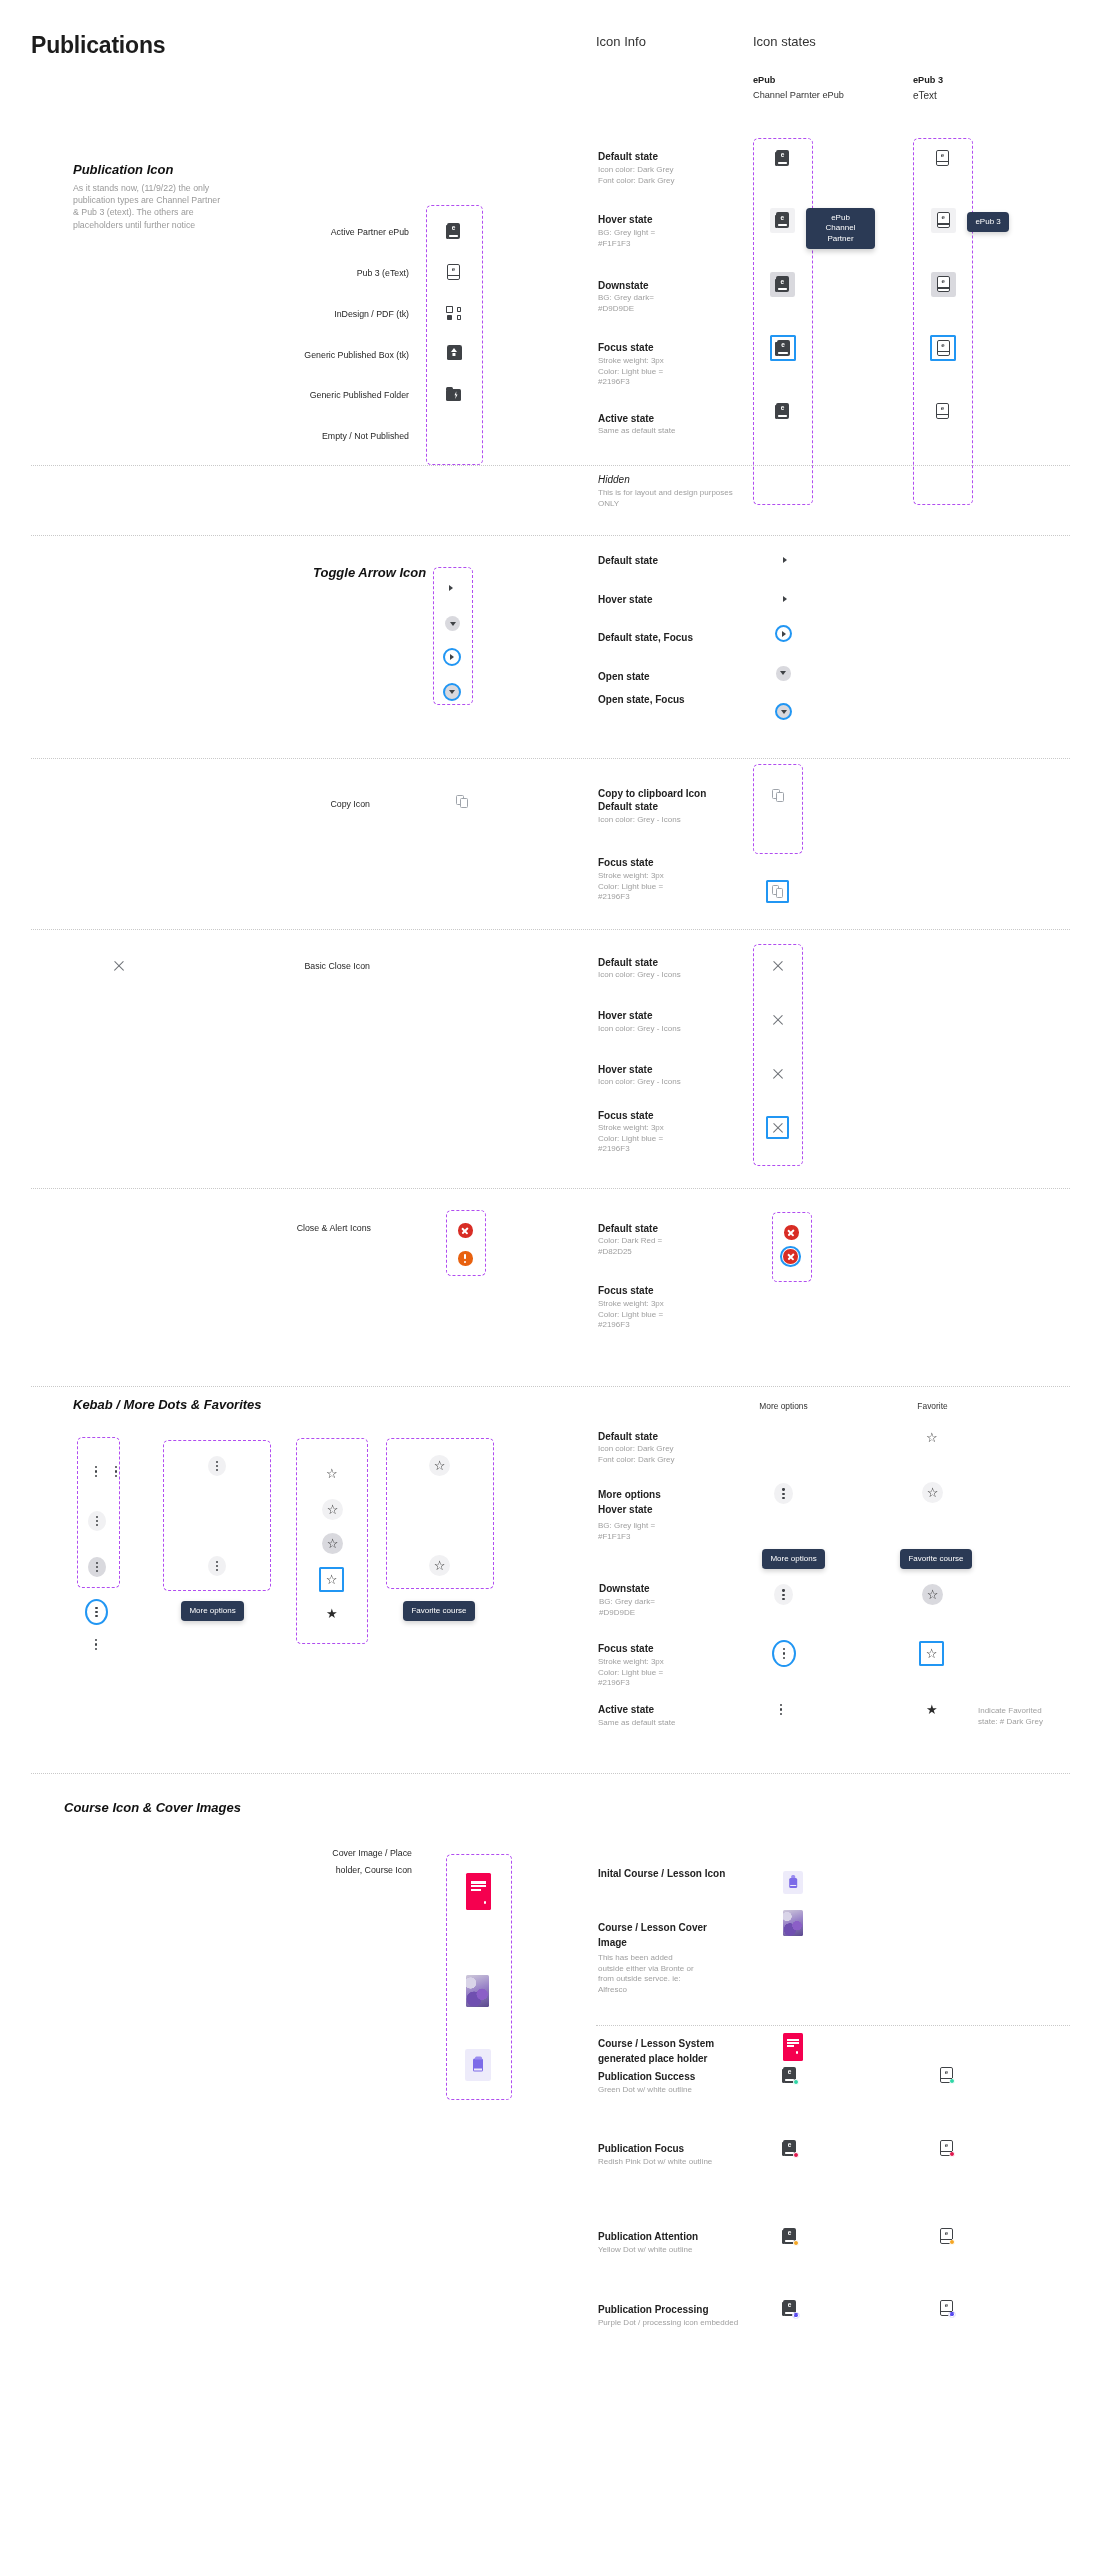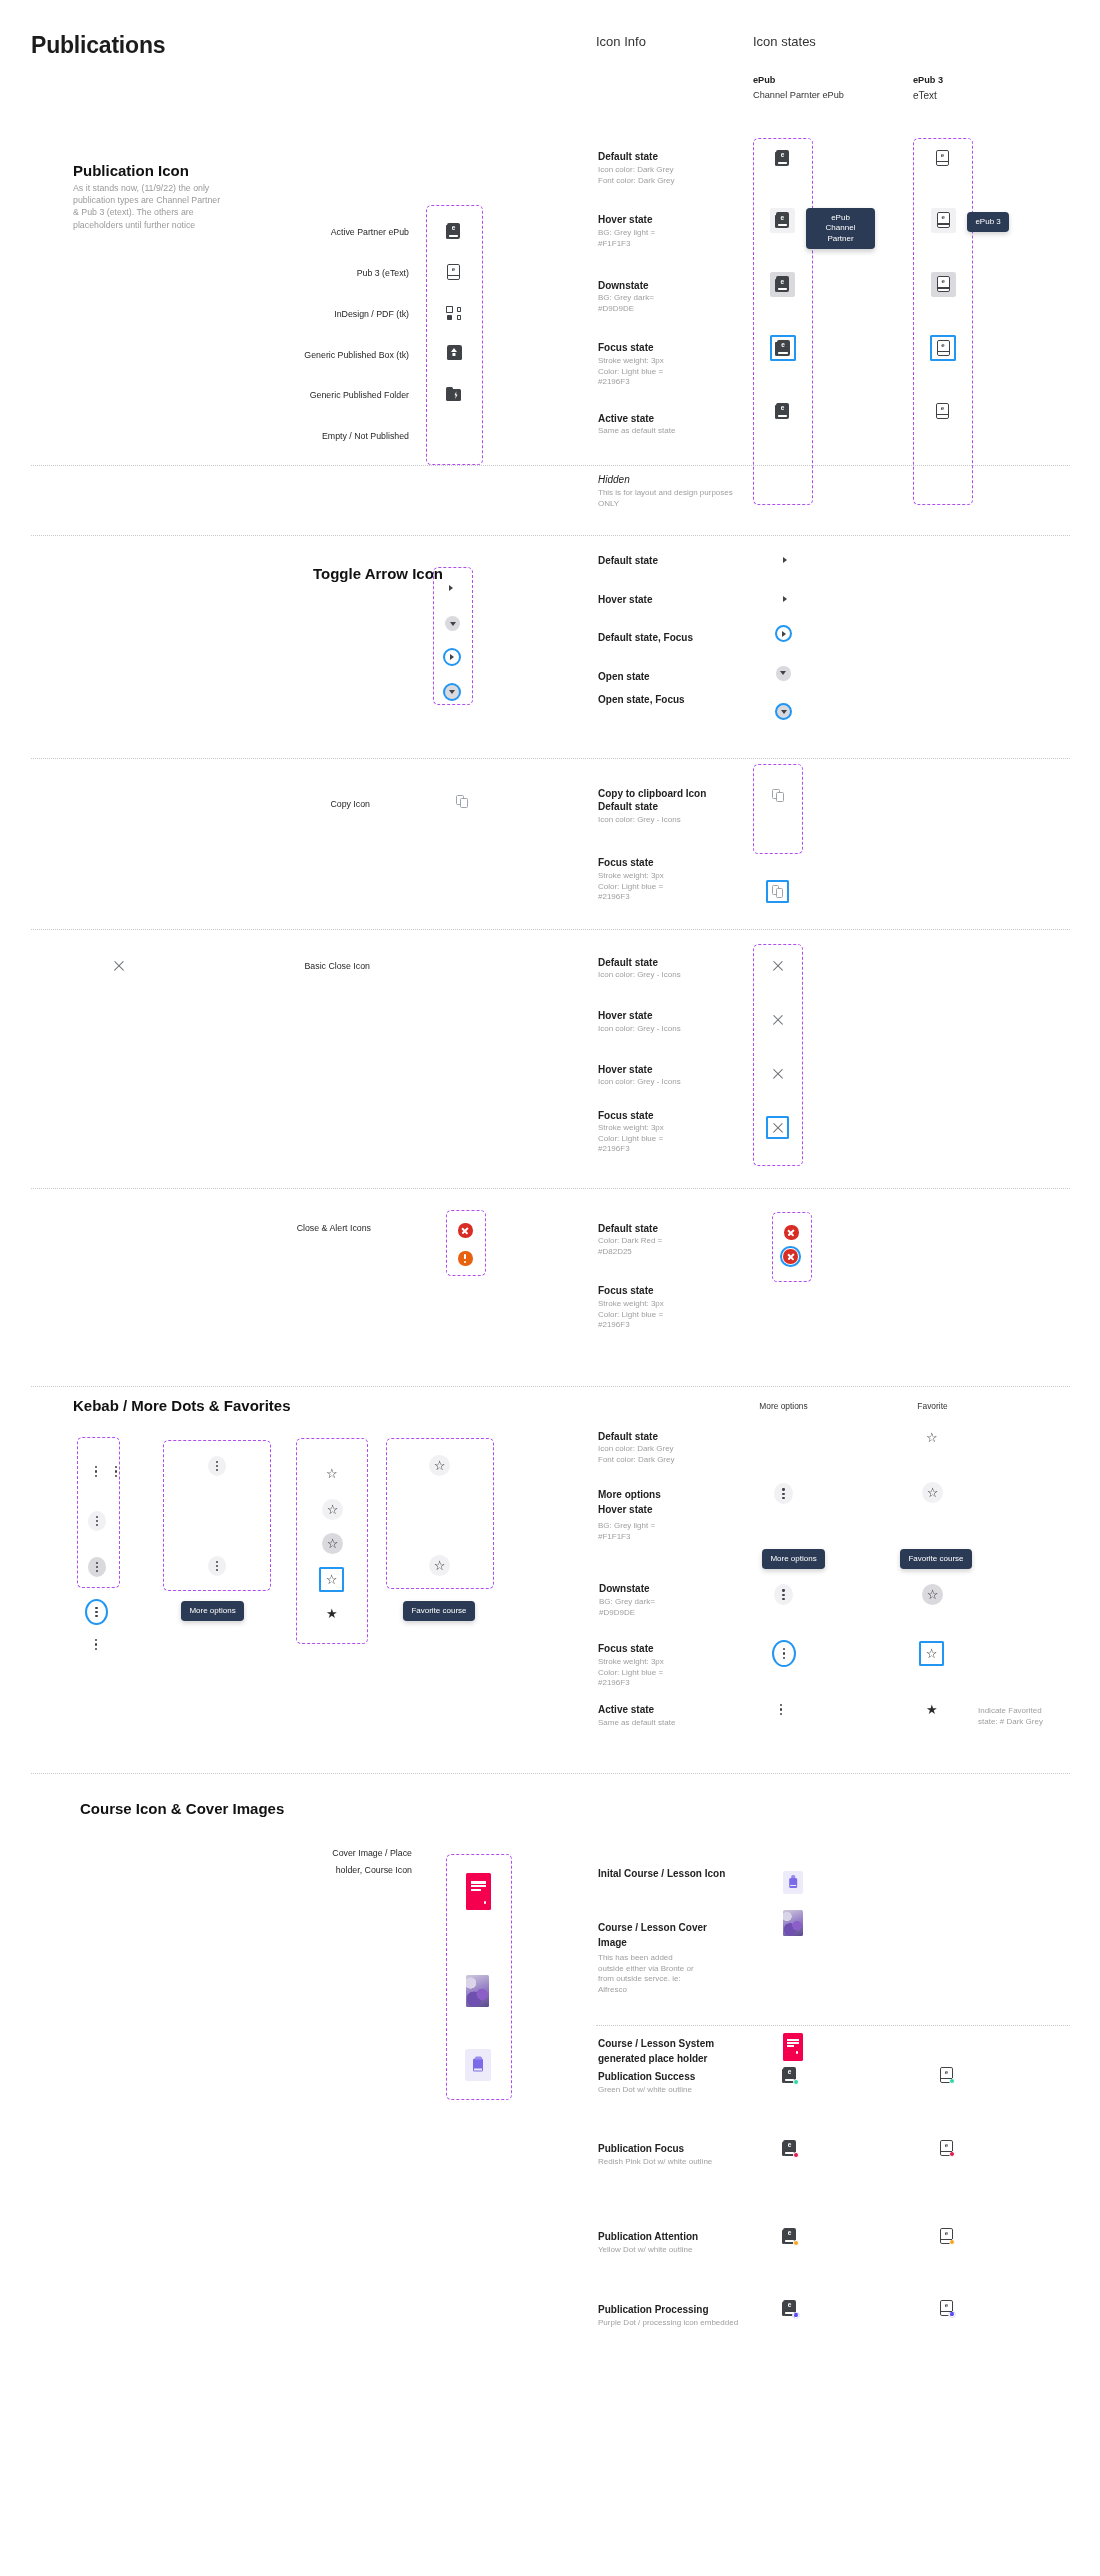--- a/index.html
+++ b/index.html
@@ -7,21 +7,21 @@
     width: 1100px;
     background: #ffffff;
     font-family: "Liberation Sans", sans-serif;
     color: #262626;
   }
   .page { position: relative; width: 1100px; height: 2576px; overflow: hidden; }
 
   
   .page-title { position: absolute; left: 31px; top: 32px; font-size: 23px; font-weight: bold; letter-spacing: -0.2px; color: #1c1c1c; }
   .col-head { position: absolute; font-size: 13px; color: #333; }
-  .sec-title { position: absolute; font-size: 15px; font-weight: bold; color: #111; }
+  .sec-title { position: absolute; font-size: 13px; font-weight: bold; color: #111; font-style: italic; }
   .body-note { position: absolute; font-size: 8.8px; line-height: 12.2px; color: #9a9a9a; }
   .row-label { position: absolute; font-size: 10px; font-weight: 600; color: #222; }
   .row-sub { position: absolute; font-size: 8px; line-height: 10.7px; color: #a0a0a0; }
   .lbl-r { position: absolute; font-size: 8.8px; color: #262626; text-align: right; }
   .lbl-c { position: absolute; font-size: 8.4px; color: #333; text-align: center; }
   .hidden-h { position: absolute; font-size: 10px; font-style: italic; color: #222; }
 
   
   .divider { position: absolute; left: 31px; width: 1039px; height: 0; border-top: 0.8px dotted #c9c9c9; }
 
@@ -547,21 +547,21 @@
         <b></b>
       </div>
     </div>
   <div class="ic" style="left:926px; top:1703px;">
       <span class="star filled"></span>
     </div>
   <div class="row-sub" style="left:978px; top:1706px; width:99px; white-space:pre-line;">Indicate Favorited
 state: # Dark Grey</div>
 
   <div class="divider" style="top:1773px;"></div>
-  <div class="sec-title" style="left:80px; top:1800px;">Course Icon &amp; Cover Images</div>
+  <div class="sec-title" style="left:64px; top:1800px;">Course Icon &amp; Cover Images</div>
 
   <div class="lbl-r" style="left:313px; top:1845px; width:99px; line-height:17px;">Cover Image / Place holder, Course Icon</div>
 
   <div class="dash" style="left:446px; top:1854px; width:66px; height:246px;"></div>
   <div class="ic" style="left:466px; top:1873px;">
       <div class="cover-red">
         <span class="l1"></span>
         <span class="l2"></span>
         <span class="l3"></span>
         <span class="dot"></span>

